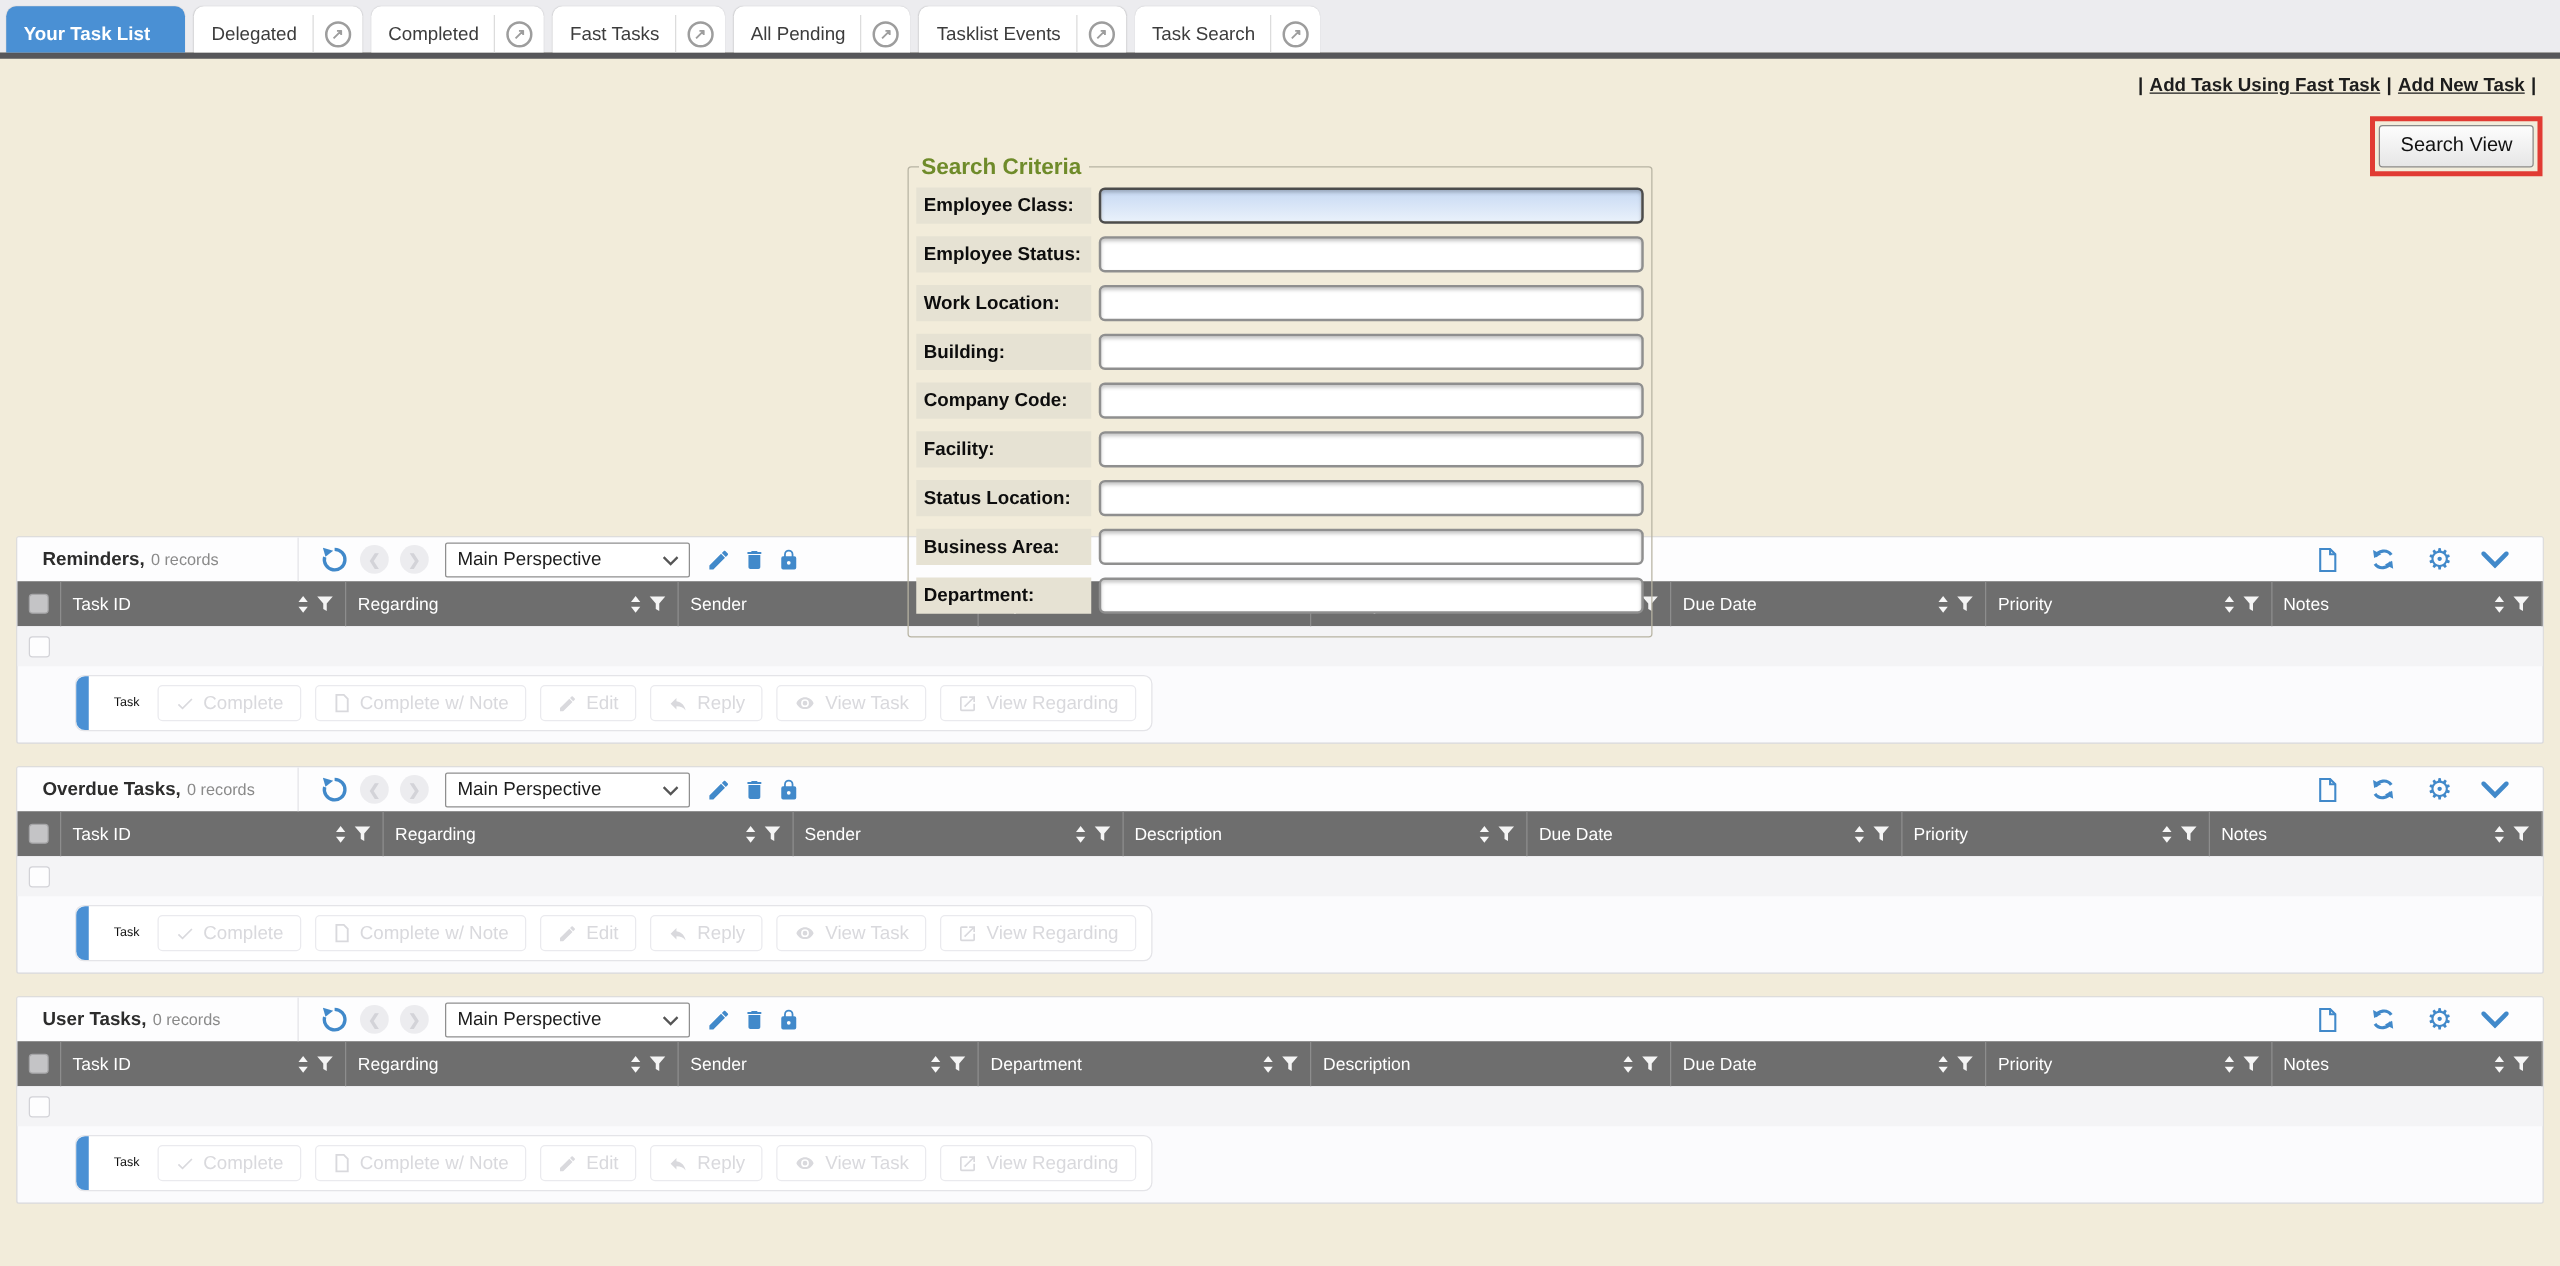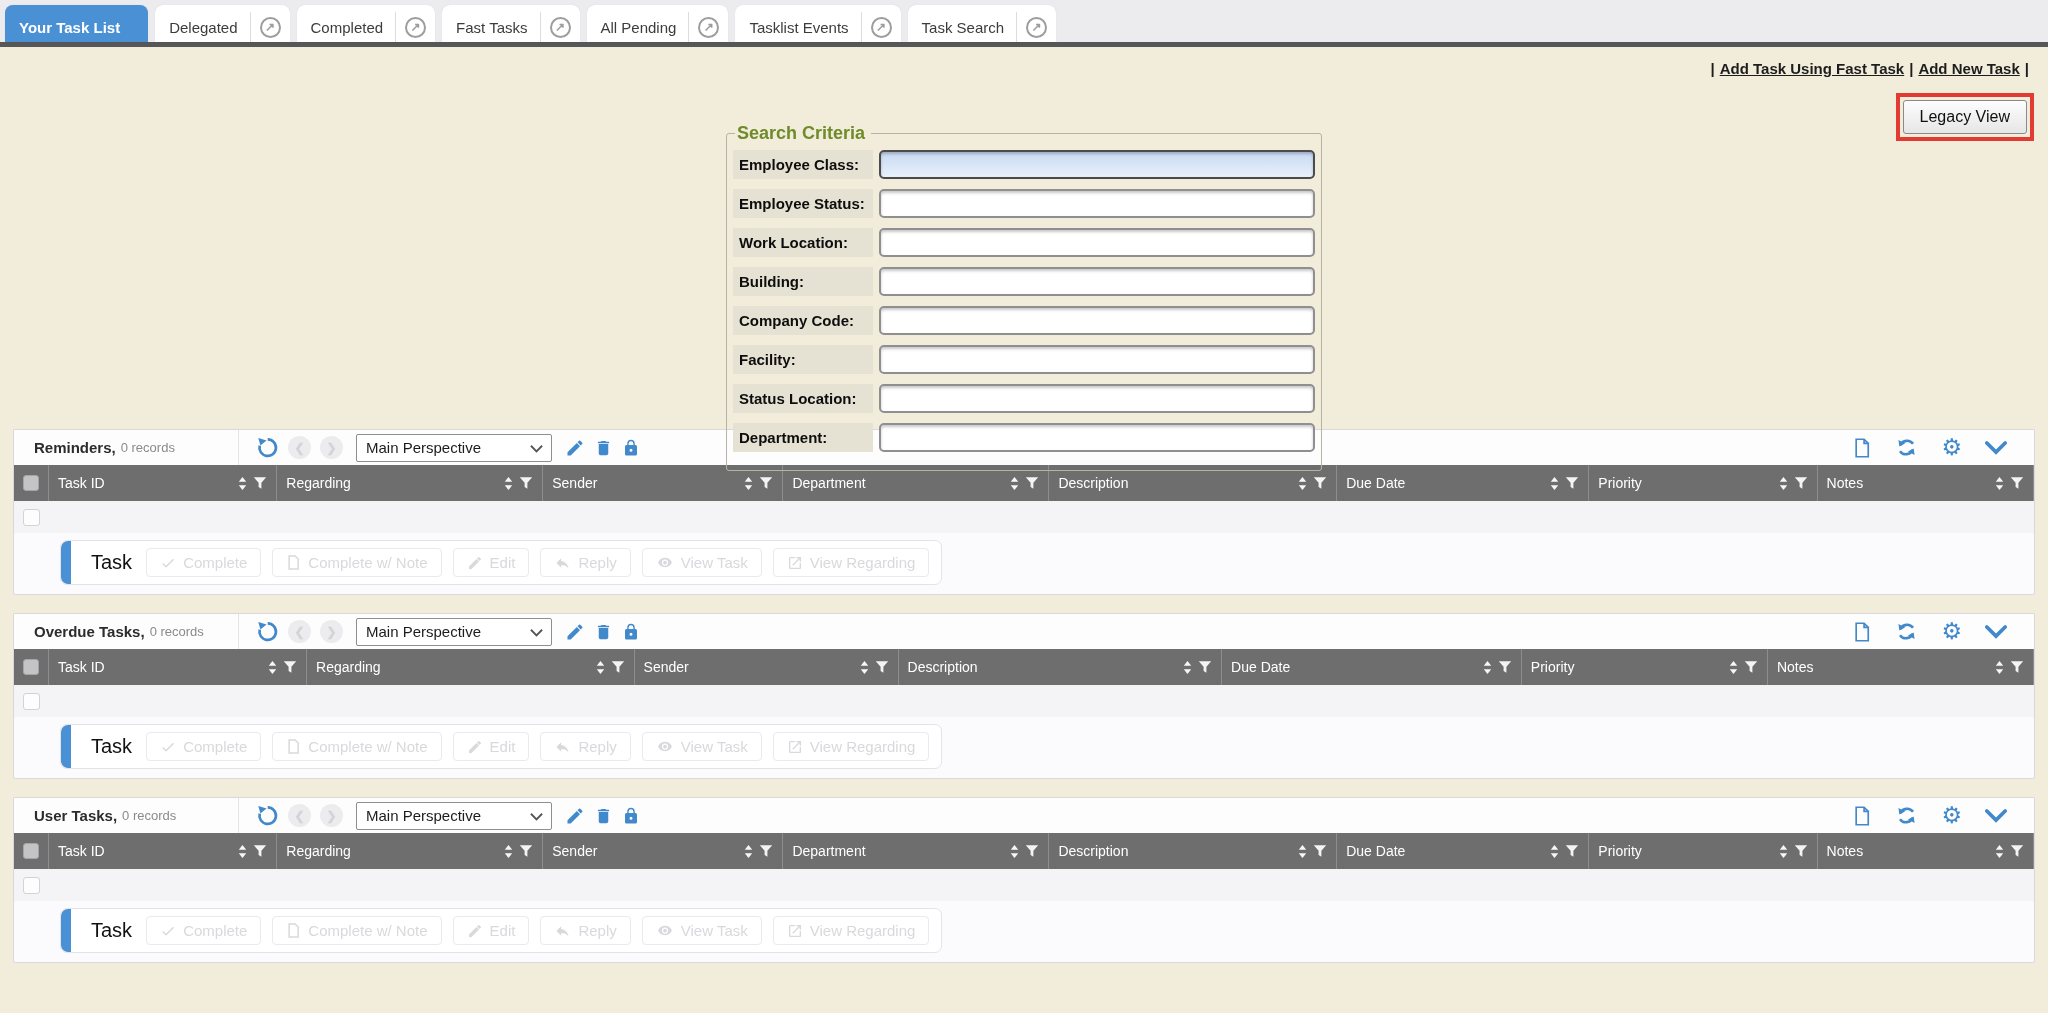--- a/index.html
+++ b/index.html
@@ -157,21 +157,21 @@
   .action-zone { padding: 7px 0 9px 46px; }
   .action-box {
     position: relative; display: inline-flex; align-items: center; gap: 11px;
     border: 1px solid #e4e4e8; border-radius: 7px; background: #fff;
     padding: 7px 12px 7px 30px; min-height: 44px;
   }
   .action-pill {
     position: absolute; left: 0; top: 0; bottom: 0; width: 10px;
     background: #4a90d4; border-radius: 7px 0 0 7px;
   }
-  .action-label { font-size: 20px; color: #111; margin-right: 3px; }
+  .action-label { font-size: 10px; color: #111; margin-right: 3px; }
   .ghost-btn {
     display: inline-flex; align-items: center; gap: 7px;
     border: 1px solid #eaeaee; border-radius: 4px; background: #fff;
     color: #d9d9dd; font-size: 15px; padding: 5px 13px; cursor: pointer;
     font-family: "Liberation Sans", sans-serif;
   }
   .ghost-btn svg { flex: none; }
   svg { display: block; }
 </style>
 </head>
@@ -240,21 +240,21 @@
     </div>
   </div>
 <div class="darkline"></div>
 
 <div class="topzone">
   <div class="quicklinks">
     <span class="sep">|</span><a>Add Task Using Fast Task</a><span class="sep">|</span><a>Add New Task</a><span class="sep">|</span>
   </div>
 
   <div class="legacy-wrap">
-    <button class="legacy-btn">Legacy View</button>
+    <button class="legacy-btn">Search View</button>
   </div>
 
   <fieldset class="search-box">
     <legend>Search Criteria</legend>
     <div id="search-fields">
         <div class="search-row">
           <div class="flabel">Employee Class:</div>
           <div class="fcell"><input type="text" class="focused" style=""></div>
         </div>
         <div class="search-row">
@@ -272,20 +272,24 @@
         <div class="search-row">
           <div class="flabel">Company Code:</div>
           <div class="fcell"><input type="text" style=""></div>
         </div>
         <div class="search-row">
           <div class="flabel">Facility:</div>
           <div class="fcell"><input type="text" style=""></div>
         </div>
         <div class="search-row">
           <div class="flabel">Status Location:</div>
+          <div class="fcell"><input type="text" style=""></div>
+        </div>
+        <div class="search-row">
+          <div class="flabel">Business Area:</div>
           <div class="fcell"><input type="text" style=""></div>
         </div>
         <div class="search-row">
           <div class="flabel">Department:</div>
           <div class="fcell"><input type="text" style=""></div>
         </div>
       </div>
   </fieldset>
 
 </div>

